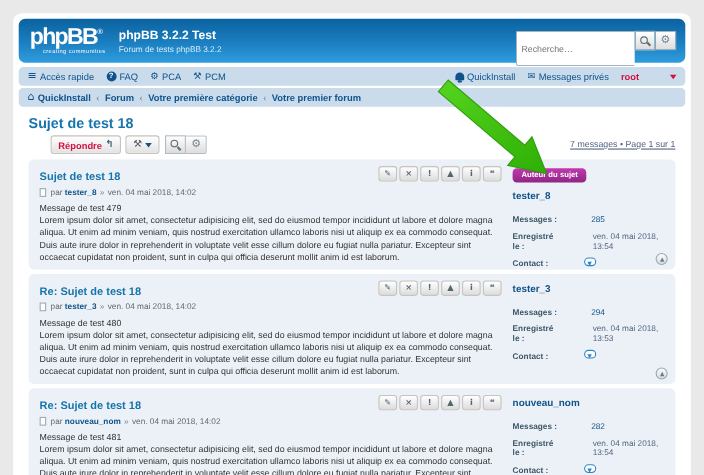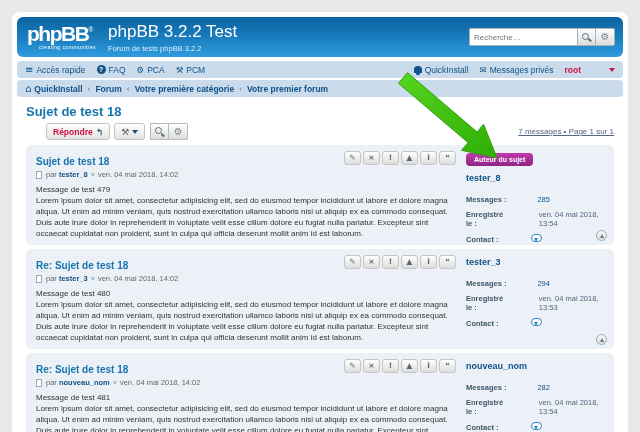--- a/index.html
+++ b/index.html
@@ -9,24 +9,24 @@
   a { text-decoration:none; cursor:pointer; }
   .wrap { margin:12px 12px 0; background:#fff; border-radius:8px 8px 0 0; padding:5px 5px 0; min-height:420px; position:relative; }
 
   
   .hdr { height:40px; border-radius:6px; background:linear-gradient(180deg,#0b62a0 0%,#1b7fc0 55%,#2f9ddf 100%); position:relative; display:flex; align-items:center; }
   .logo { margin:0 12px 0 10px; color:#fff; line-height:1; position:relative; }
   .logo-brand { font-size:21px; font-weight:bold; letter-spacing:-1.5px; }
   .logo-reg { font-size:7px; vertical-align:9px; }
   .logo-tag { font-size:5.2px; letter-spacing:.4px; margin-top:1px; padding-left:12px; }
   .site-titles { color:#fff; }
-  .site-title { font-size:17px; font-weight:normal; }
+  .site-title { font-size:11px; font-weight:bold; }
   .site-sub { font-size:7.5px; color:#d8edfb; margin-top:2px; }
   .hsearch { position:absolute; right:8px; top:11px; display:flex; }
-  .hsearch input { width:108px; height:18px; border:1px solid #a8b2ba; border-right:0; border-radius:2px 0 0 2px; font-size:8px; padding:0 4px; color:#555; }
+  .hsearch input { width:108px; height:32px; border:1px solid #a8b2ba; border-right:0; border-radius:2px 0 0 2px; font-size:8px; padding:0 4px; color:#555; }
   .sq-btn { width:19px; height:18px; background:linear-gradient(#fff,#dcdcdc); border:1px solid #a8b2ba; display:flex; align-items:center; justify-content:center; cursor:pointer; }
   .sq-btn + .sq-btn { border-left:0; border-radius:0 2px 2px 0; }
   .gear-glyph { font-size:10px; color:#7a8893; line-height:1; }
 
   
   .nav1,.crumbs { background:#cadceb; border-radius:4px; height:17px; display:flex; align-items:center; padding:0 8px; font-size:8.5px; color:#105289; }
   .nav1 { margin-top:4px; }
   .crumbs { margin-top:2px; }
   .nav-item { display:inline-flex; align-items:center; gap:3px; color:#105289; margin-right:11px; }
   .nav-right { margin-left:auto; display:inline-flex; align-items:center; gap:11px; }

